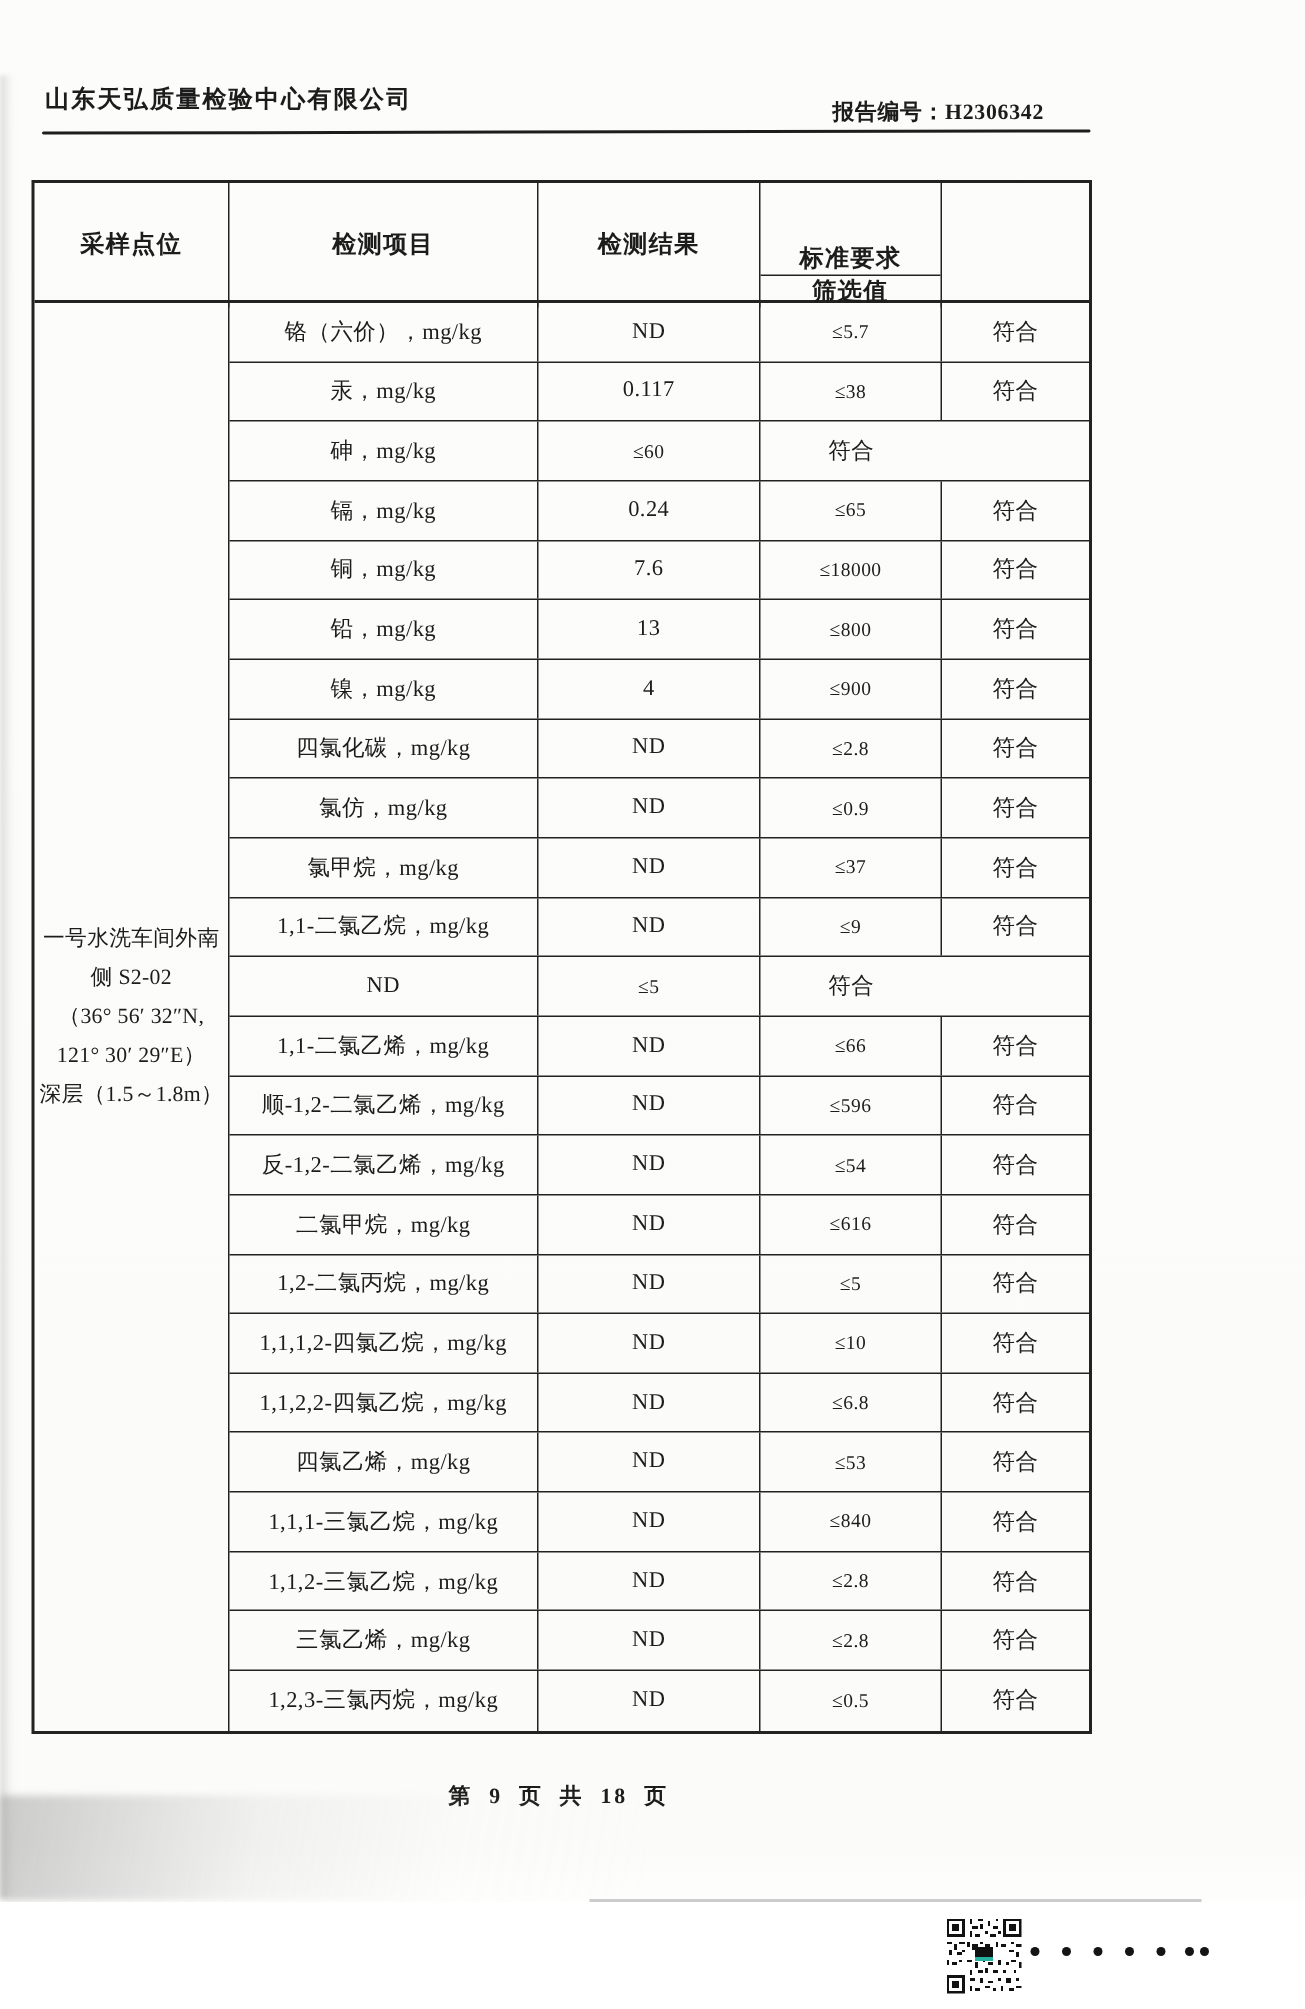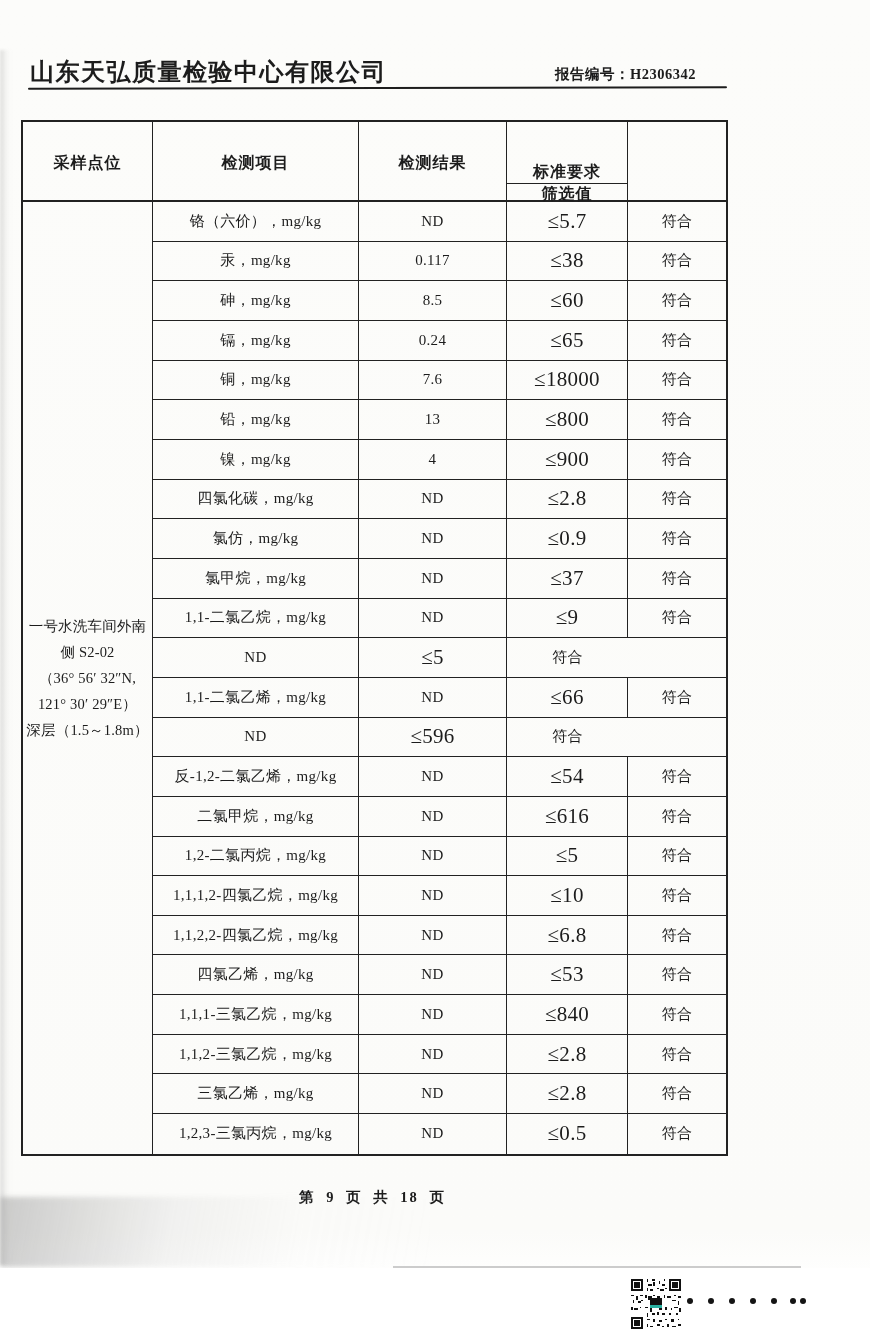--- a/index.html
+++ b/index.html
@@ -11,21 +11,21 @@
     overflow:hidden;
     position:relative;
   }
   .page{
     position:absolute;left:0;top:0;width:870px;height:1339px;
     background:linear-gradient(180deg,#fcfcfa 0%,#fbfbf9 92%,#ffffff 96%);
   }
   
   .company-title{
     position:absolute;left:30px;top:56px;
-    font-size:24px;font-weight:700;letter-spacing:1.5px;
+    font-size:16px;font-weight:700;letter-spacing:1.5px;
     font-family:"Liberation Sans","DejaVu Sans",sans-serif;
   }
   .report-no{
     position:absolute;left:555px;top:65px;
     font-size:14.5px;font-weight:700;letter-spacing:.5px;
   }
   .header-rule{
     position:absolute;left:28px;top:87px;width:699px;height:2.4px;
     background:#1d1d1d;border-radius:2px;transform:rotate(-0.12deg);
   }
@@ -63,21 +63,21 @@
     display:grid;grid-template-columns:206px 148px 121px 1fr;
     height:39.67px;border-bottom:1.7px solid #222;
   }
   .row:last-child{border-bottom:none;}
   .cell{
     display:flex;align-items:center;justify-content:center;
     border-right:1.7px solid #222;
     font-size:15px;letter-spacing:.3px;white-space:nowrap;
   }
   .cell:last-child{border-right:none;}
-  .c-limit{font-size:21px;}
+  .c-limit{font-size:13px;}
   
   .footer-page{
     position:absolute;left:0;top:1188px;width:745px;
     text-align:center;font-size:14.5px;font-weight:600;
     letter-spacing:2px;word-spacing:5px;
   }
   
   .shadow-left{
     position:absolute;left:0;top:50px;width:11px;height:1215px;
     background:linear-gradient(to right,rgba(110,110,110,.22),rgba(180,180,180,.08) 60%,rgba(255,255,255,0));
@@ -143,21 +143,20 @@
 
   <div class="row">
     <div class="cell c-item">汞，mg/kg</div>
     <div class="cell c-result">0.117</div>
     <div class="cell c-limit">≤38</div>
     <div class="cell c-verdict">符合</div>
   </div>
 
   <div class="row">
     <div class="cell c-item">砷，mg/kg</div>
-    <div class="cell c-result">8.5</div>
     <div class="cell c-limit">≤60</div>
     <div class="cell c-verdict">符合</div>
   </div>
 
   <div class="row">
     <div class="cell c-item">镉，mg/kg</div>
     <div class="cell c-result">0.24</div>
     <div class="cell c-limit">≤65</div>
     <div class="cell c-verdict">符合</div>
   </div>
@@ -218,20 +217,21 @@
   </div>
 
   <div class="row">
     <div class="cell c-item">1,1-二氯乙烯，mg/kg</div>
     <div class="cell c-result">ND</div>
     <div class="cell c-limit">≤66</div>
     <div class="cell c-verdict">符合</div>
   </div>
 
   <div class="row">
+    <div class="cell c-item">顺-1,2-二氯乙烯，mg/kg</div>
     <div class="cell c-result">ND</div>
     <div class="cell c-limit">≤596</div>
     <div class="cell c-verdict">符合</div>
   </div>
 
   <div class="row">
     <div class="cell c-item">反-1,2-二氯乙烯，mg/kg</div>
     <div class="cell c-result">ND</div>
     <div class="cell c-limit">≤54</div>
     <div class="cell c-verdict">符合</div>

